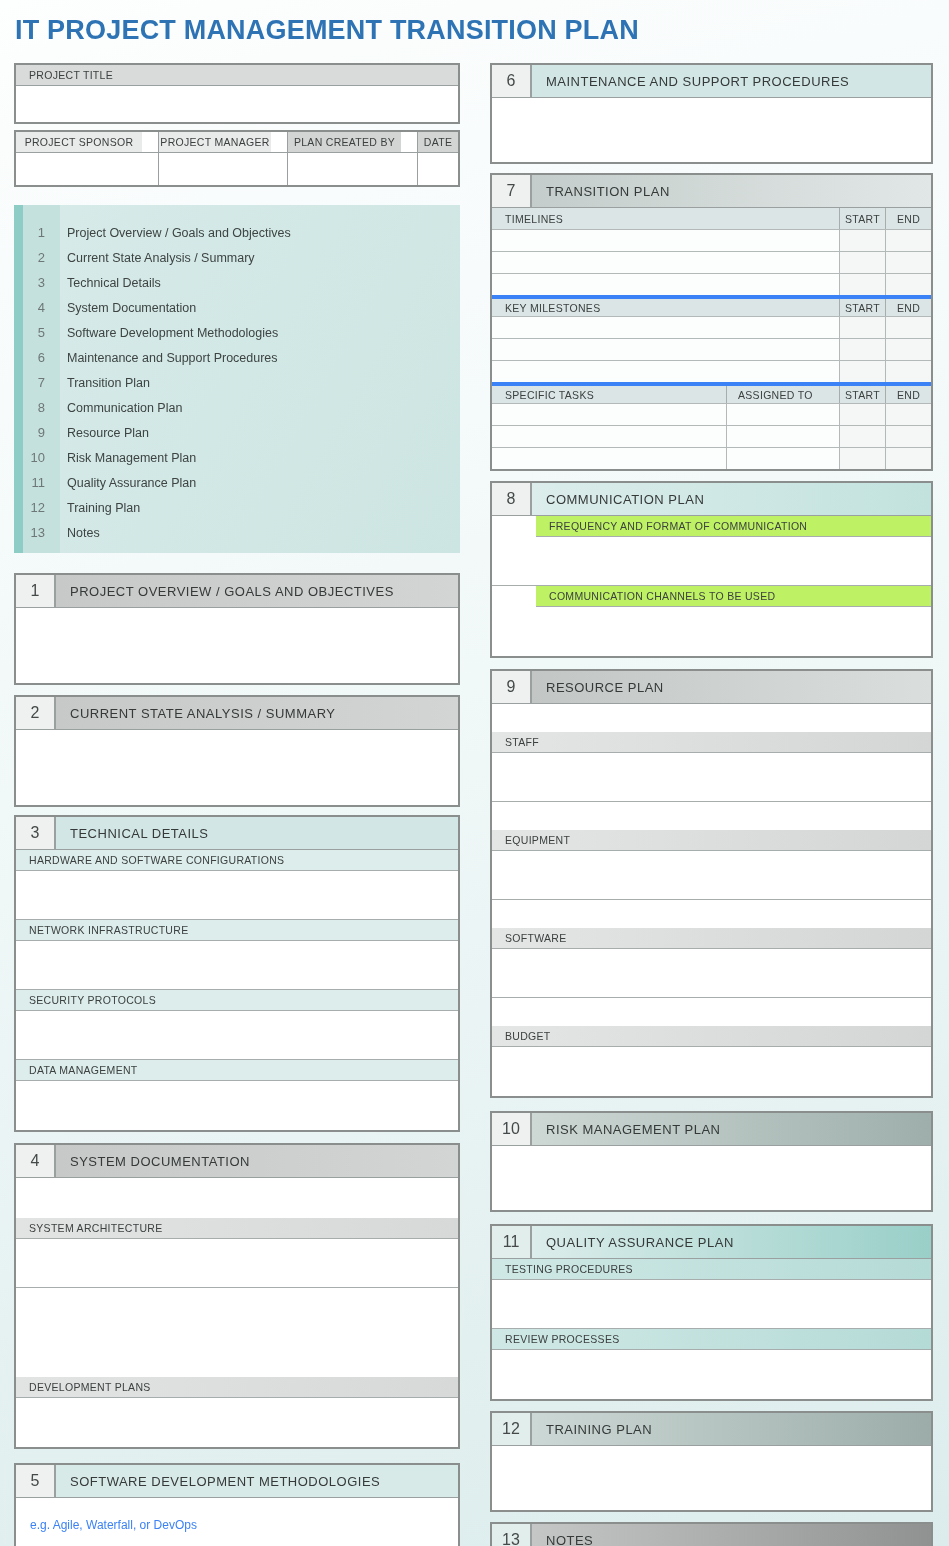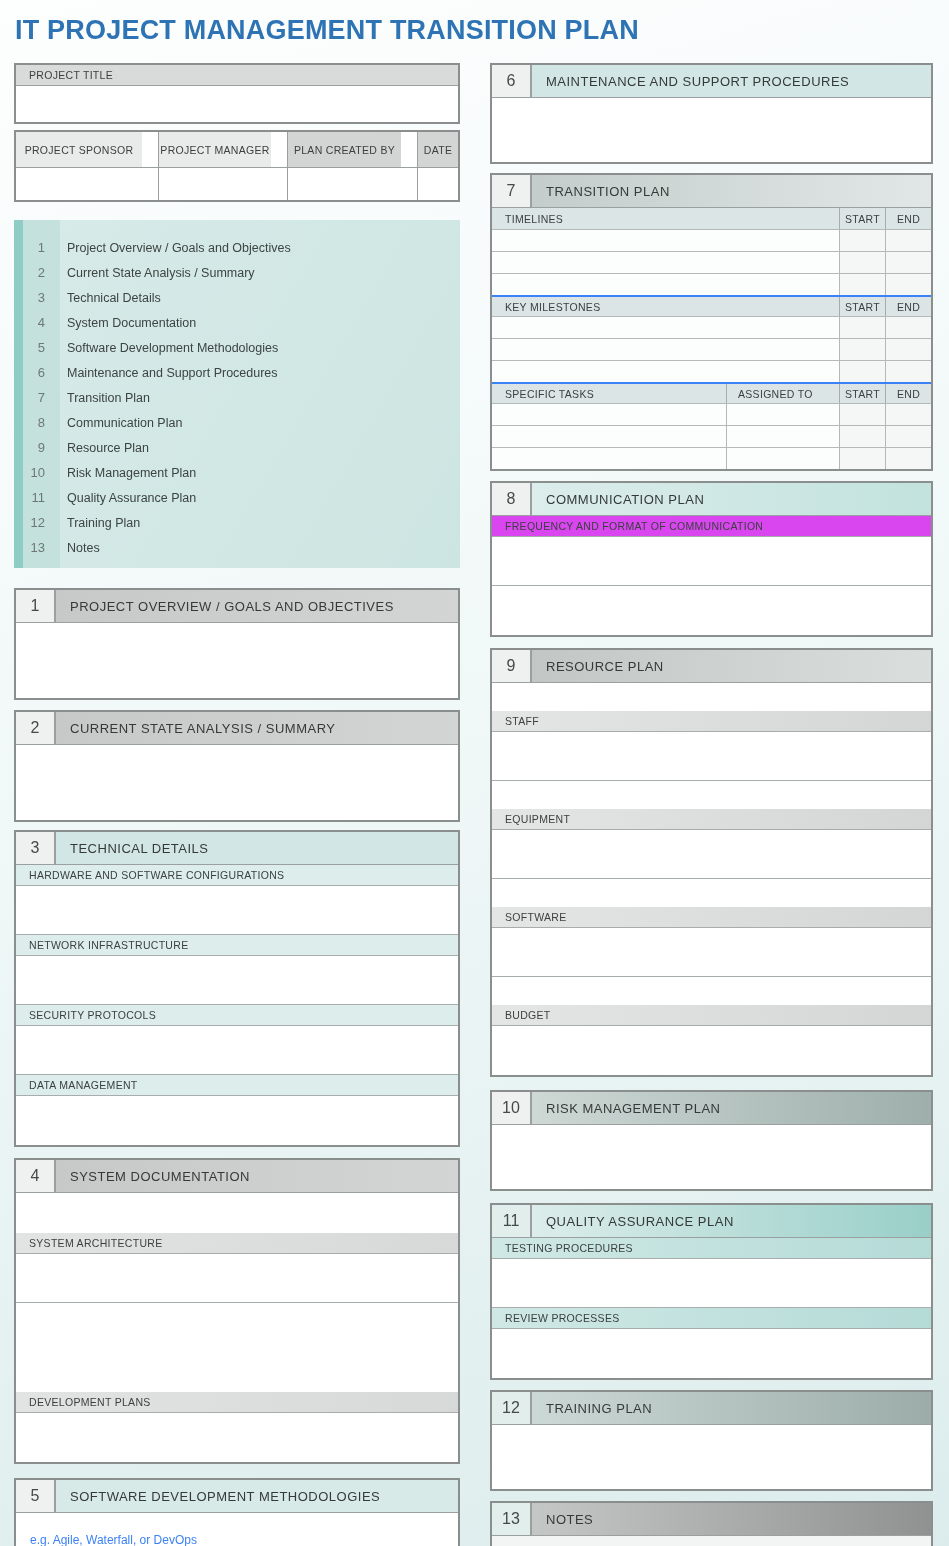--- a/index.html
+++ b/index.html
@@ -19,21 +19,21 @@
 
   .block { border:2px solid #8a8f8e; background:#fff; }
 
   
   .pt-block { margin-bottom:6px; }
   .pt-head { height:21px; background:#d9dbda; border-bottom:1px solid #9aa09f;
              display:flex; align-items:center; padding-left:13px;
              font-size:10.5px; letter-spacing:0.3px; color:#3c4140; }
   .pt-body { height:36px; background:#fff; }
   .info-table { margin-bottom:18px; }
-  .info-head { display:flex; height:36px; border-bottom:1px solid #9aa09f; }
+  .info-head { display:flex; height:21px; border-bottom:1px solid #9aa09f; }
   .info-head > div, .info-body > div {
     display:flex; align-items:center; justify-content:center;
     font-size:10.5px; letter-spacing:0.3px; color:#3c4140;
   }
   .info-body { display:flex; height:32px; background:#fff; }
   .c1 { width:126px; } .c2 { width:113px; } .c3 { width:114px; } .c4 { flex:1; }
   .info-head .c1, .info-head .c2 { background:#e9eaea; }
   .info-head .c3, .info-head .c4 { background:#d3d5d4; }
   .info-head > div + div, .info-body > div + div { border-left:1px solid #9aa09f;margin-left:16px; }
 
@@ -66,35 +66,35 @@
   .head-s12   .sec-title { background:linear-gradient(90deg,#ccd8d5,#9cada9); }
   .head-g13   .sec-title { background:linear-gradient(90deg,#c5c7c6,#8f9291); }
 
   .sub { height:21px; display:flex; align-items:center; padding-left:13px;
          font-size:10.5px; letter-spacing:0.3px; color:#3c4140;
          border-bottom:1px solid #a7adac; }
   .sub + .sub-body { border-bottom:1px solid #a7adac; }
   .sub-body:last-child { border-bottom:none; }
   .sub-teal { background:#dcedeb; }
   .sub-gray { background:linear-gradient(90deg,#e2e4e3,#d7d9d8);margin-top:40px; }
-  .sub-t8   { background:#d946ef; }
+  .sub-t8   { background:#bef264;margin-left:44px; }
   .sub-g9   { background:linear-gradient(90deg,#e4e6e5,#d3d6d5);margin-top:28px; }
   .sub-t11  { background:linear-gradient(90deg,#cfe8e5,#b5dbd7); }
   .sub-body { height:49px; background:#fff; }
 
   .body-lg { height:75px; background:#fff; }
   .body-md { height:64px; background:#fff; }
   .body-s5 { height:74px; background:#fff; padding:20px 0 0 14px;
              font-size:12px; color:#3b82f6; }
   .body-13 { height:63px; background:#f3f5f4; }
 
   
   .t7-head { display:flex; height:21px; background:#dbe5e5;
              font-size:10.5px; letter-spacing:0.3px; color:#3c4140; }
-  .t7-head.t7-sep { border-top:2px solid #3b82f6; }
+  .t7-head.t7-sep { border-top:4px solid #3b82f6; }
   .t7-label { flex:1; display:flex; align-items:center; padding-left:13px; }
   .t7-assigned { width:113px; display:flex; align-items:center; padding-left:11px;
                  border-left:1px solid #a7adac; }
   .t7-col { width:46px; display:flex; align-items:center; justify-content:center;
             border-left:1px solid #a7adac; }
   .t7-row { display:flex; height:22px; border-top:1px solid #b3b9b8; background:#fcfdfd; }
   .t7-main { flex:1; }
   .t7-acell { width:113px; border-left:1px solid #b3b9b8; }
   .t7-sm { width:46px; border-left:1px solid #b3b9b8; background:#f4f7f6; } .mb9{margin-bottom:9px} .mb10{margin-bottom:10px}
   .mb11{margin-bottom:11px} .mb12{margin-bottom:12px} .mb13{margin-bottom:13px}
@@ -325,20 +325,21 @@
         </div>
     </div>
 
     <div class="block head-t8 mb11">
       <div class="sec-head">
         <div class="sec-num">8</div>
         <div class="sec-title">COMMUNICATION PLAN</div>
       </div>
       <div class="sub sub-t8">FREQUENCY AND FORMAT OF COMMUNICATION</div>
       <div class="sub-body"></div>
+      <div class="sub sub-t8">COMMUNICATION CHANNELS TO BE USED</div>
       <div class="sub-body"></div>
     </div>
 
     <div class="block head-g9 mb13">
       <div class="sec-head">
         <div class="sec-num">9</div>
         <div class="sec-title">RESOURCE PLAN</div>
       </div>
       <div class="sub sub-g9">STAFF</div>
       <div class="sub-body"></div>

